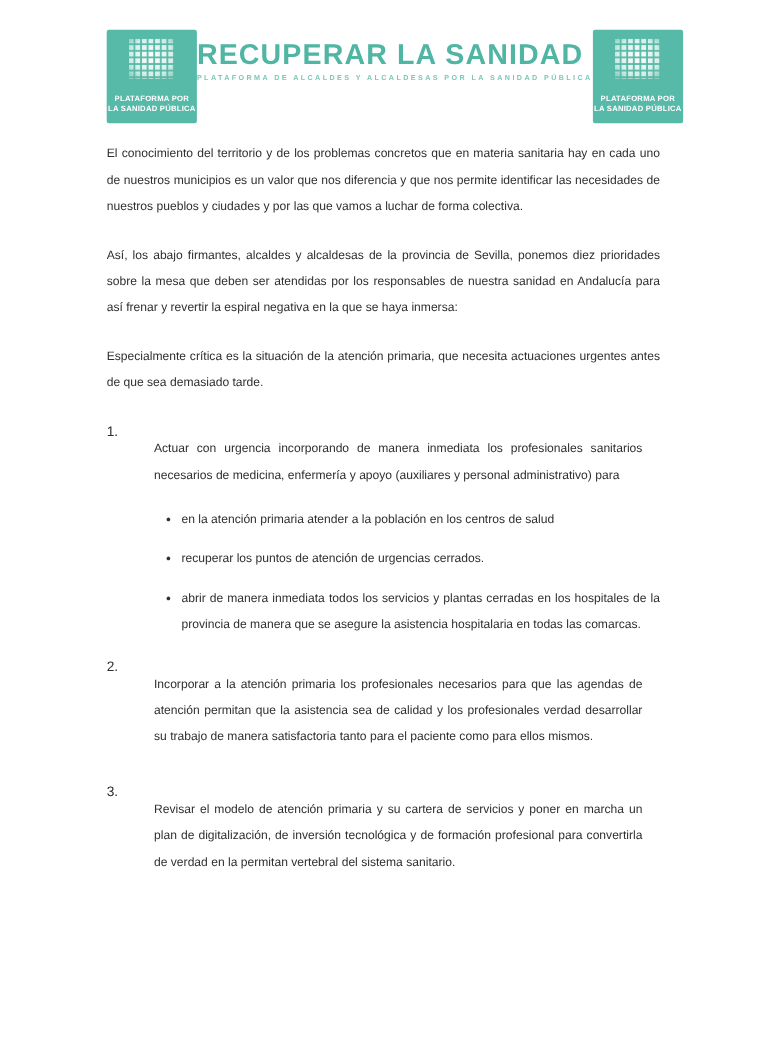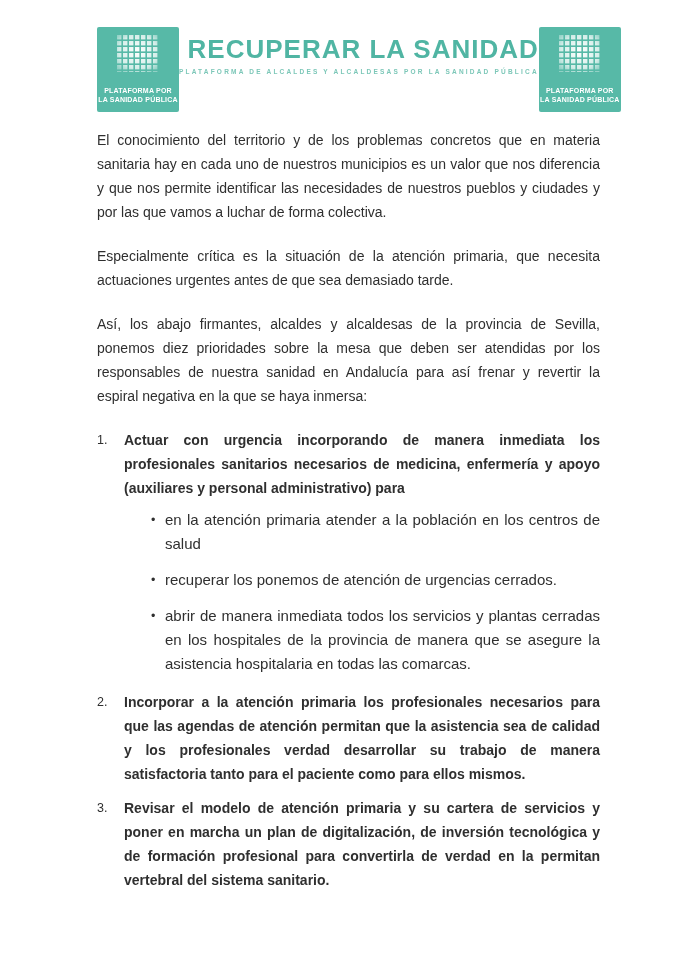--- a/index.html
+++ b/index.html
@@ -21,47 +21,47 @@
     background: #57b9a7; border-radius: 2px;
     display: flex; flex-direction: column; align-items: center;
     justify-content: space-between; padding: 7px 3px 8px;
   }
   .logo-box svg { display: block; margin-top: 1px; }
   .logo-text {
     color: #ffffff; font-weight: bold; text-align: center;
     font-size: 7px; line-height: 8.5px; letter-spacing: 0.2px;
     text-transform: uppercase; white-space: nowrap;
   }
-  .title-block { flex: 1; text-align: right; padding-top: 9px; }
+  .title-block { flex: 1; text-align: left; padding-top: 9px; }
   .title-line {
     color: #50b5a3; font-weight: 800; font-size: 26px; line-height: 26px;
     letter-spacing: 1px; white-space: nowrap;
   }
   .subtitle {
     margin-top: 6px; color: #7cc7b8; font-weight: bold;
     font-size: 6.5px; letter-spacing: 2.2px; white-space: nowrap;
   }
 
   
   .doc-body { padding: 16px 94px 0 97px; }
   .doc-body p {
     margin: 0 0 20px 0;
-    font-size: 14px; line-height: 24px;
+    font-size: 11px; line-height: 24px;
     text-align: justify;
   }
   .numbered-list { margin-top: 11px; }
   .list-item { display: flex; margin-bottom: 10px; }
   .list-num { flex: none; width: 27px; font-size: 12.5px; line-height: 24px; }
   .list-body { flex: 1; }
-  .list-body p { margin: 0; font-weight: bold; }
+  .list-body p { margin: 16px; }
   .bullets { margin: 8px 0 4px 27px; }
   .bullet-row { display: flex; margin-bottom: 12px; }
   .bullet-row:last-child { margin-bottom: 0; }
   .bullet-dot { flex: none; width: 14px; font-size: 12.5px; line-height: 24px; }
-  .bullet-text { flex: 1; font-size: 15px; line-height: 24px; text-align: justify; }
+  .bullet-text { flex: 1; font-size: 11px; line-height: 24px; text-align: justify; }
 </style>
 </head>
 <body>
 
 <div class="page">
 
   <header class="doc-header">
 
     <div class="logo-box">
       <svg width="42" height="37" viewBox="0 0 42 37" aria-hidden="true">
@@ -112,37 +112,37 @@
         <div>PLATAFORMA POR</div>
         <div>LA SANIDAD PÚBLICA</div>
       </div>
     </div>
 
   </header>
 
   <main class="doc-body">
 
     <p>El conocimiento del territorio y de los problemas concretos que en materia sanitaria hay en cada uno de nuestros municipios es un valor que nos diferencia y que nos permite identificar las necesidades de nuestros pueblos y ciudades y por las que vamos a luchar de forma colectiva.</p>
+    <p>Así, los abajo firmantes, alcaldes y alcaldesas de la provincia de Sevilla, ponemos diez prioridades sobre la mesa que deben ser atendidas por los responsables de nuestra sanidad en Andalucía para así frenar y revertir la espiral negativa en la que se haya inmersa:</p>
     <p>Especialmente crítica es la situación de la atención primaria, que necesita actuaciones urgentes antes de que sea demasiado tarde.</p>
-    <p>Así, los abajo firmantes, alcaldes y alcaldesas de la provincia de Sevilla, ponemos diez prioridades sobre la mesa que deben ser atendidas por los responsables de nuestra sanidad en Andalucía para así frenar y revertir la espiral negativa en la que se haya inmersa:</p>
 
     <div class="numbered-list">
 
       <div class="list-item">
         <span class="list-num">1.</span>
         <div class="list-body">
           <p>Actuar con urgencia incorporando de manera inmediata los profesionales sanitarios necesarios de medicina, enfermería y apoyo (auxiliares y personal administrativo) para</p>
           <div class="bullets">
             <div class="bullet-row">
               <span class="bullet-dot">•</span>
               <span class="bullet-text">en la atención primaria atender a la población en los centros de salud</span>
             </div>
             <div class="bullet-row">
               <span class="bullet-dot">•</span>
-              <span class="bullet-text">recuperar los ponemos de atención de urgencias cerrados.</span>
+              <span class="bullet-text">recuperar los puntos de atención de urgencias cerrados.</span>
             </div>
             <div class="bullet-row">
               <span class="bullet-dot">•</span>
               <span class="bullet-text">abrir de manera inmediata todos los servicios y plantas cerradas en los hospitales de la provincia de manera que se asegure la asistencia hospitalaria en todas las comarcas.</span>
             </div>
           </div>
         </div>
       </div>
 
       <div class="list-item">

